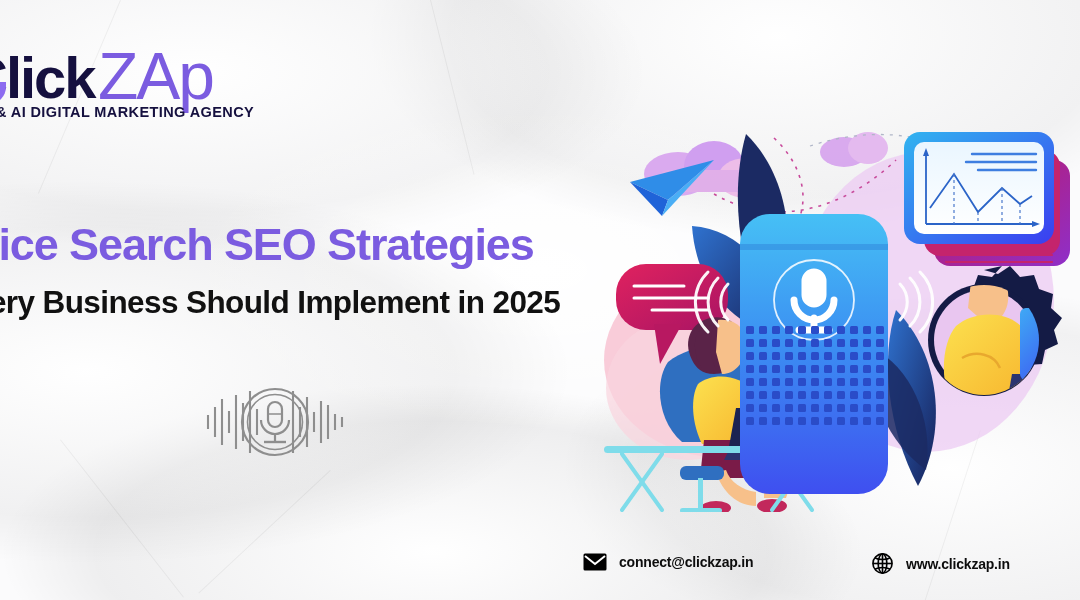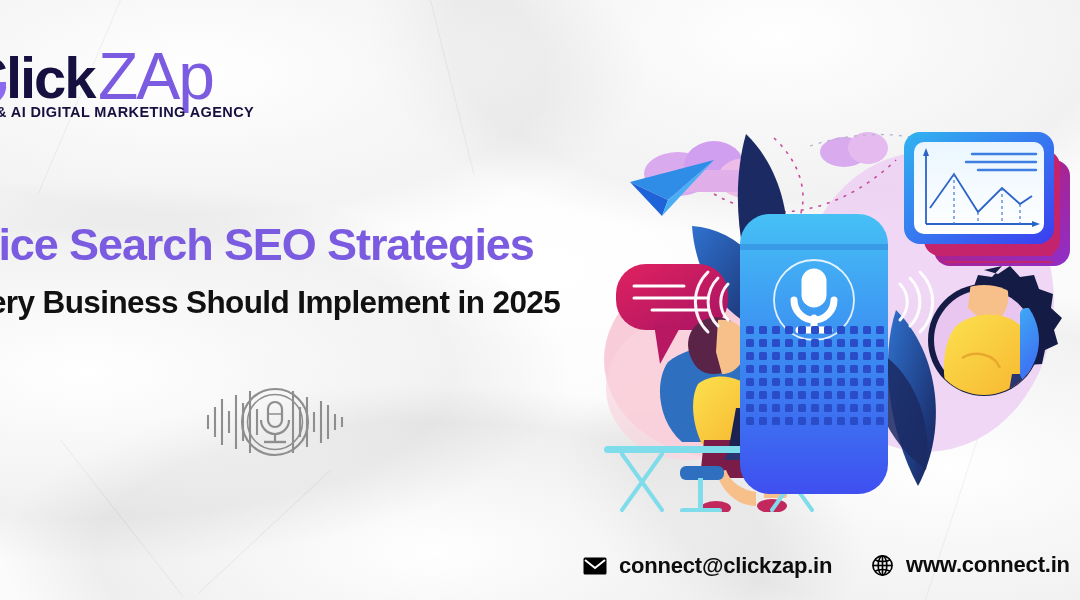--- a/index.html
+++ b/index.html
@@ -76,21 +76,21 @@
 
   
   #illustration{position:absolute;left:596px;top:112px;width:484px;height:400px;}
 
   
   #footer{position:absolute;left:575px;top:548px;width:505px;height:40px;}
   .contact{position:absolute;display:flex;align-items:center;gap:12px;}
   .c-email{left:8px;top:5px;}
   .c-web{left:296px;top:4px;}
   .contact-text{
-    font-size:22px;font-weight:bold;color:#0d0d0d;letter-spacing:-.2px;
+    font-size:14px;font-weight:bold;color:#0d0d0d;letter-spacing:-.2px;
     white-space:nowrap;
   }
   .ico{display:block;flex:0 0 auto;}
 </style>
 </head>
 <body>
 
 <div id="banner">
 
   <div class="paper-bg"></div>
@@ -431,17 +431,17 @@
       <svg class="ico" width="23" height="23" viewBox="0 0 24 24">
         <g stroke="#000000" fill="none" stroke-width="1.7">
           <circle cx="12" cy="12" r="10"></circle>
           <ellipse cx="12" cy="12" rx="4.5" ry="10"></ellipse>
           <line x1="2" y1="12" x2="22" y2="12"></line>
           <path d="M4 6 C 8 8.4, 16 8.4, 20 6"></path>
           <path d="M4 18 C 8 15.6, 16 15.6, 20 18"></path>
           <line x1="12" y1="2" x2="12" y2="22"></line>
         </g>
       </svg>
-      <span class="contact-text">www.connect.in</span>
+      <span class="contact-text">www.clickzap.in</span>
     </div>
   </div>
 
 </div>
 
 </body></html>

